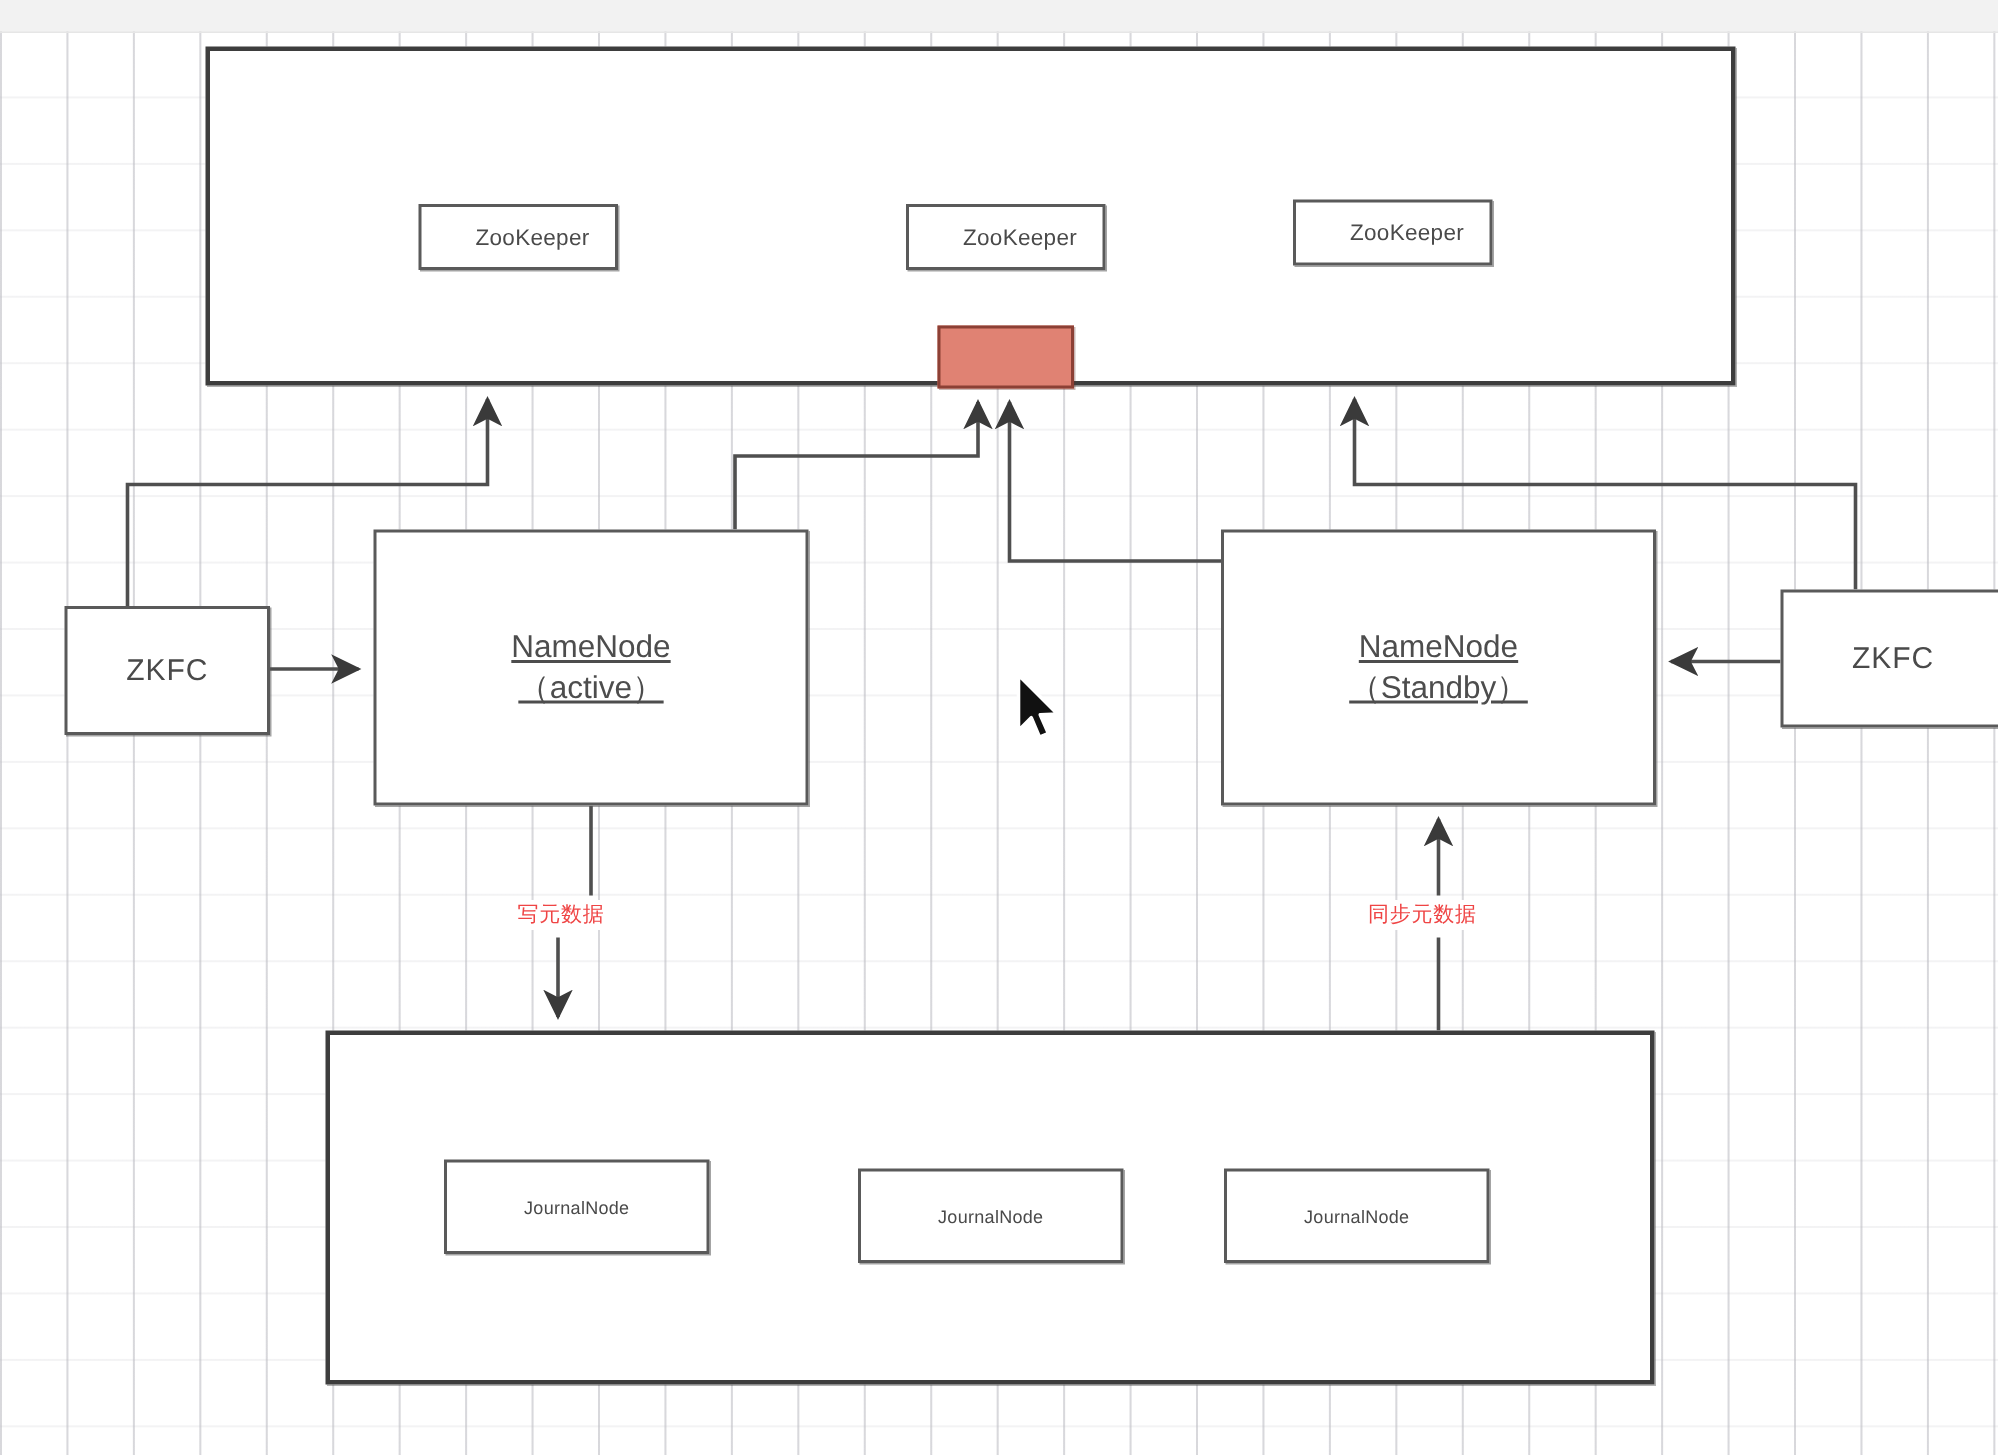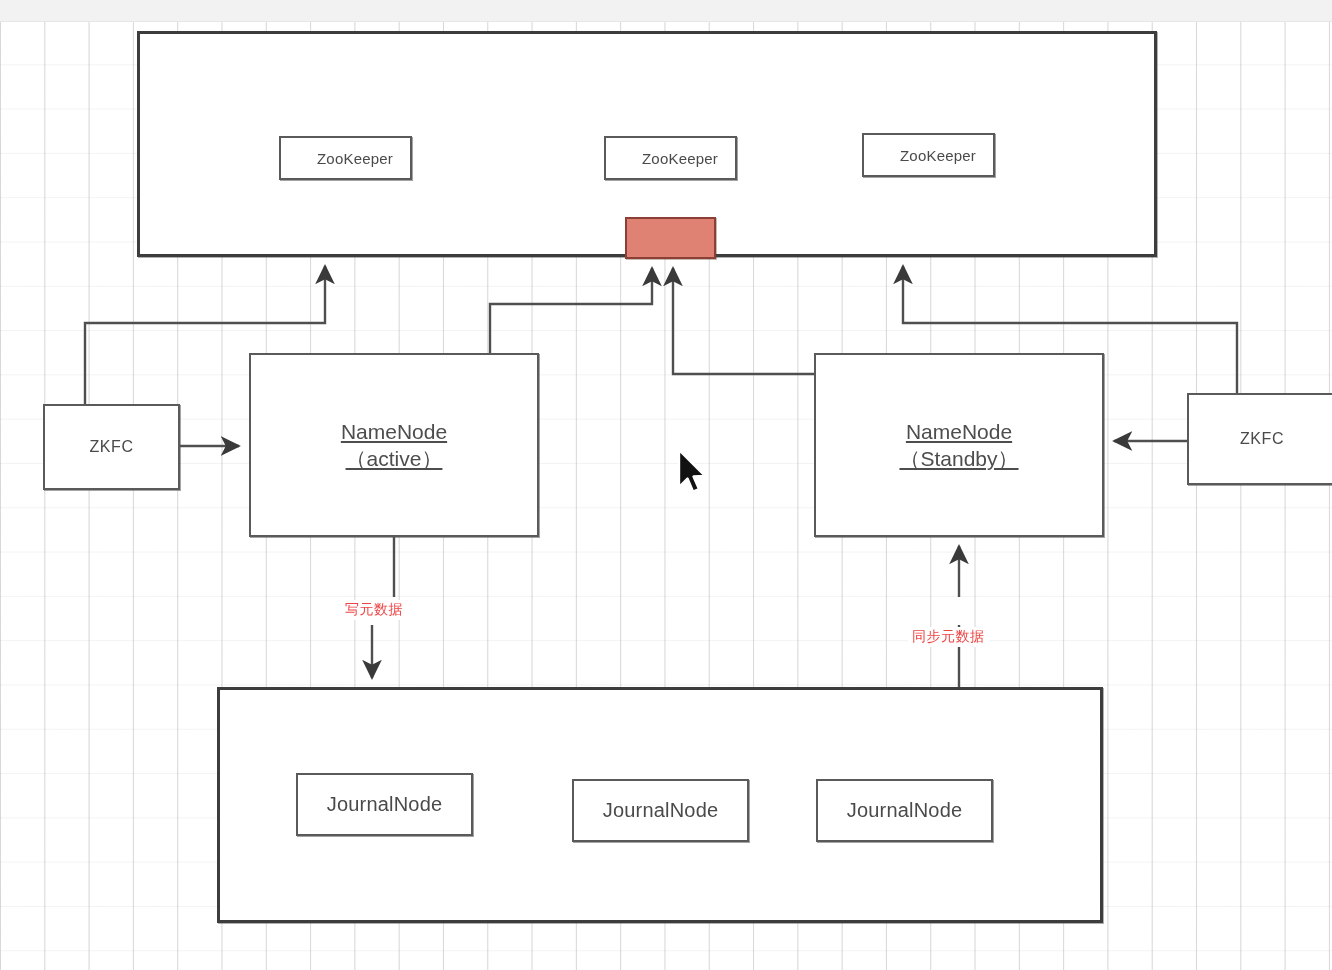--- a/index.html
+++ b/index.html
@@ -75,22 +75,22 @@
     letter-spacing: 0.2px;
     padding-left: 19px;
   }
   .nn-box {
     font-size: 21px;
     line-height: 1.3;
     color: #4d4d4d;
     text-decoration: underline;
   }
   .nn-box .nn-line2 { display: block; }
-  .zkfc-box { font-size: 16px; letter-spacing: 0.6px; }
-  .jn-box { font-size: 20px; letter-spacing: 0.2px; }
+  .zkfc-box { font-size: 20px; letter-spacing: 0.6px; }
+  .jn-box { font-size: 12px; letter-spacing: 0.2px; }
   .red-box {
     position: absolute;
     box-sizing: border-box;
     background: #e08273;
     border: 2px solid #8c4035;
     box-shadow: 1px 1px 0 rgba(100,50,40,0.35);
   }
   
   #connectors {
     position: absolute;
@@ -184,21 +184,21 @@
     <span class="nn-line2">（Standby）</span>
   </div>
 
   <div class="node zkfc-box" style="left:1187px; top:393px; width:150px; height:92px;">
     <span>ZKFC</span>
   </div>
 
   <div class="edge-label" style="left:341px; top:600px;">
     <span>写元数据</span>
   </div>
-  <div class="edge-label" style="left:908px; top:627px;">
+  <div class="edge-label" style="left:908px; top:600px;">
     <span>同步元数据</span>
   </div>
 
   <div class="container-box" style="left:217px; top:687px; width:886px; height:236px;"></div>
 
   <div class="node jn-box" style="left:296px; top:773px; width:177px; height:63px;">
     <span>JournalNode</span>
   </div>
   <div class="node jn-box" style="left:572px; top:779px; width:177px; height:63px;">
     <span>JournalNode</span>

